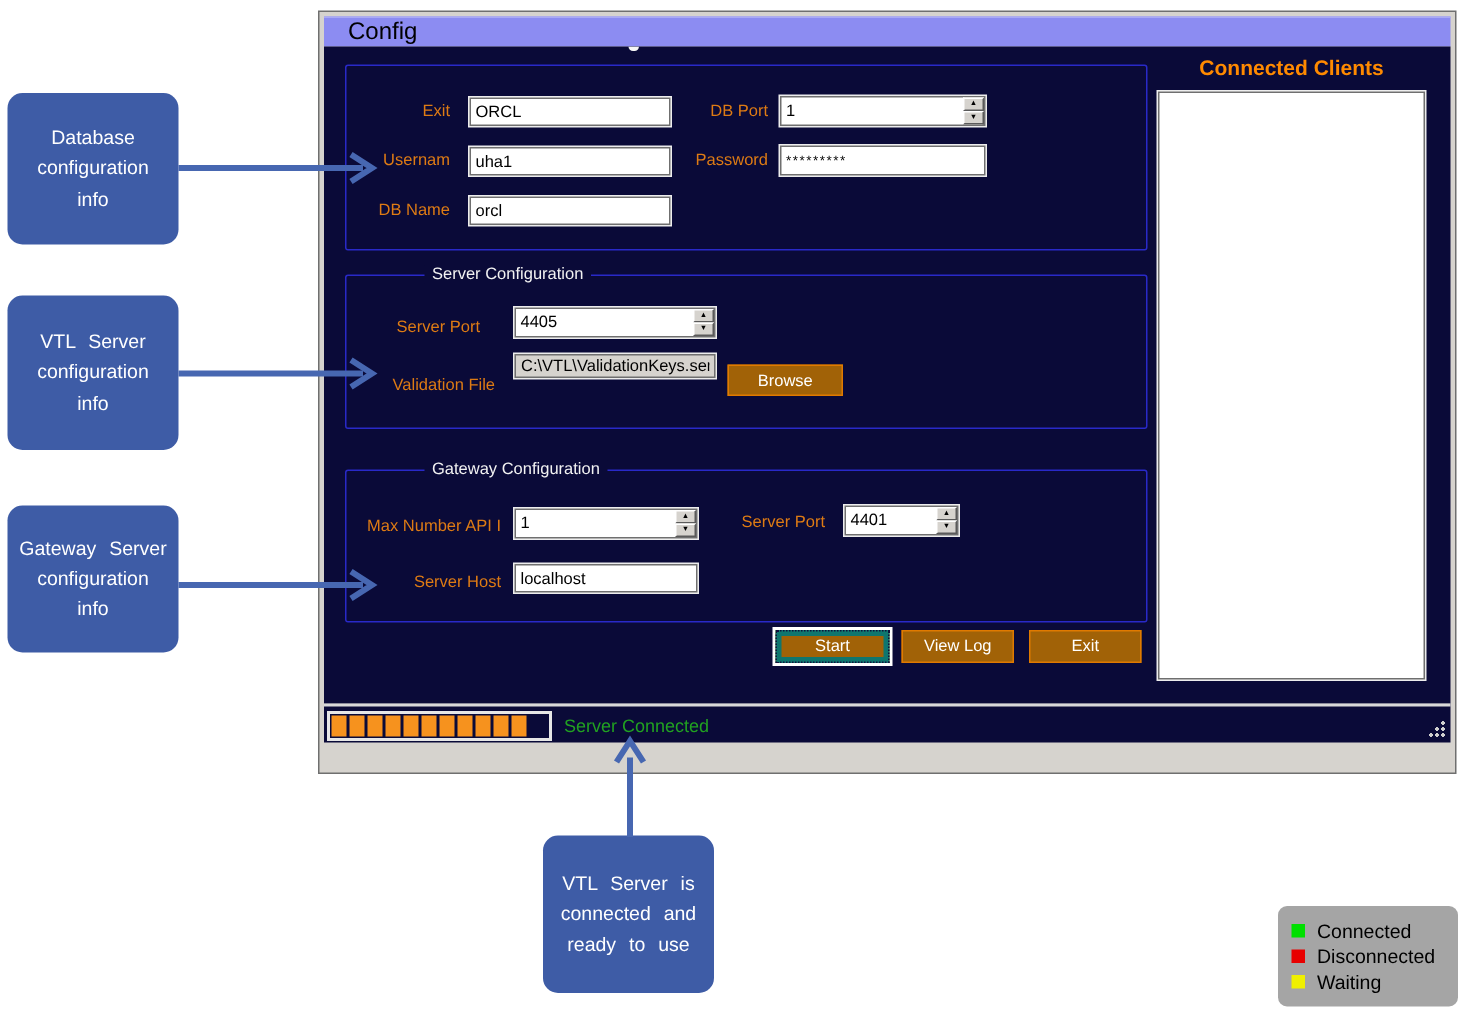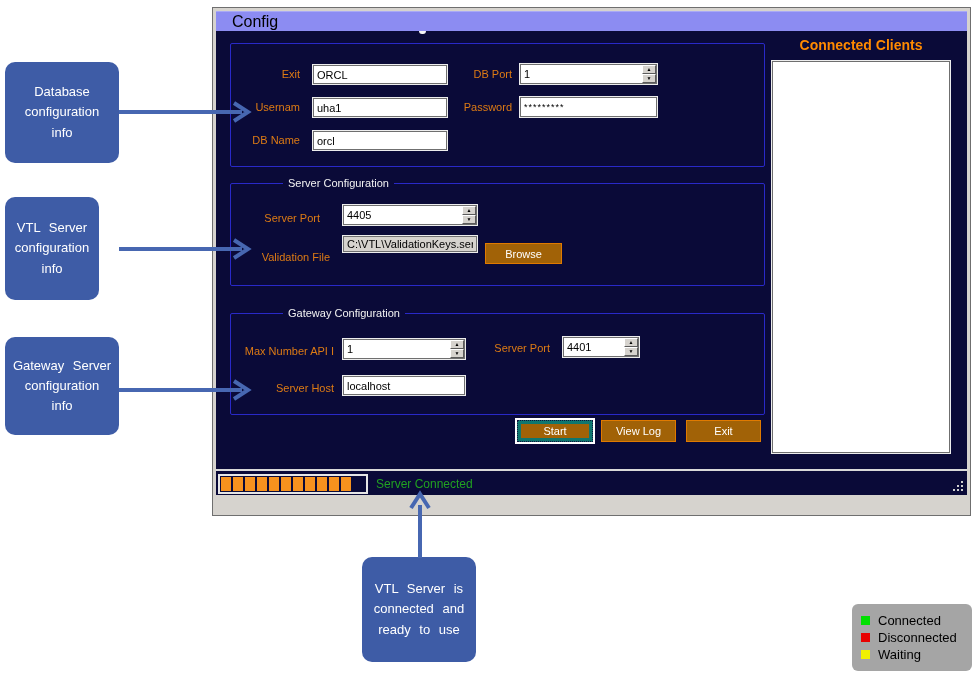--- a/index.html
+++ b/index.html
@@ -97,21 +97,21 @@
       <line x1="119" y1="390" x2="242" y2="390"></line>
       <polyline points="234,381 248,390 234,399"></polyline>
       <line x1="420" y1="558" x2="420" y2="505"></line>
       <polyline points="411,508 420,494 429,508"></polyline>
     </g>
   </svg>
 
   <div class="callout" style="left:5px; top:62px; width:114px; height:101px;">
     <span>Database configuration info</span>
   </div>
-  <div class="callout" style="left:5px; top:197px; width:94px; height:103px;">
+  <div class="callout" style="left:5px; top:197px; width:114px; height:103px;">
     <span>VTL Server configuration info</span>
   </div>
   <div class="callout" style="left:5px; top:337px; width:114px; height:98px;">
     <span>Gateway Server configuration info</span>
   </div>
   <div class="callout" style="left:362px; top:557px; width:114px; height:105px;">
     <span>VTL Server is connected and ready to use</span>
   </div>
 
   <div class="legend">

